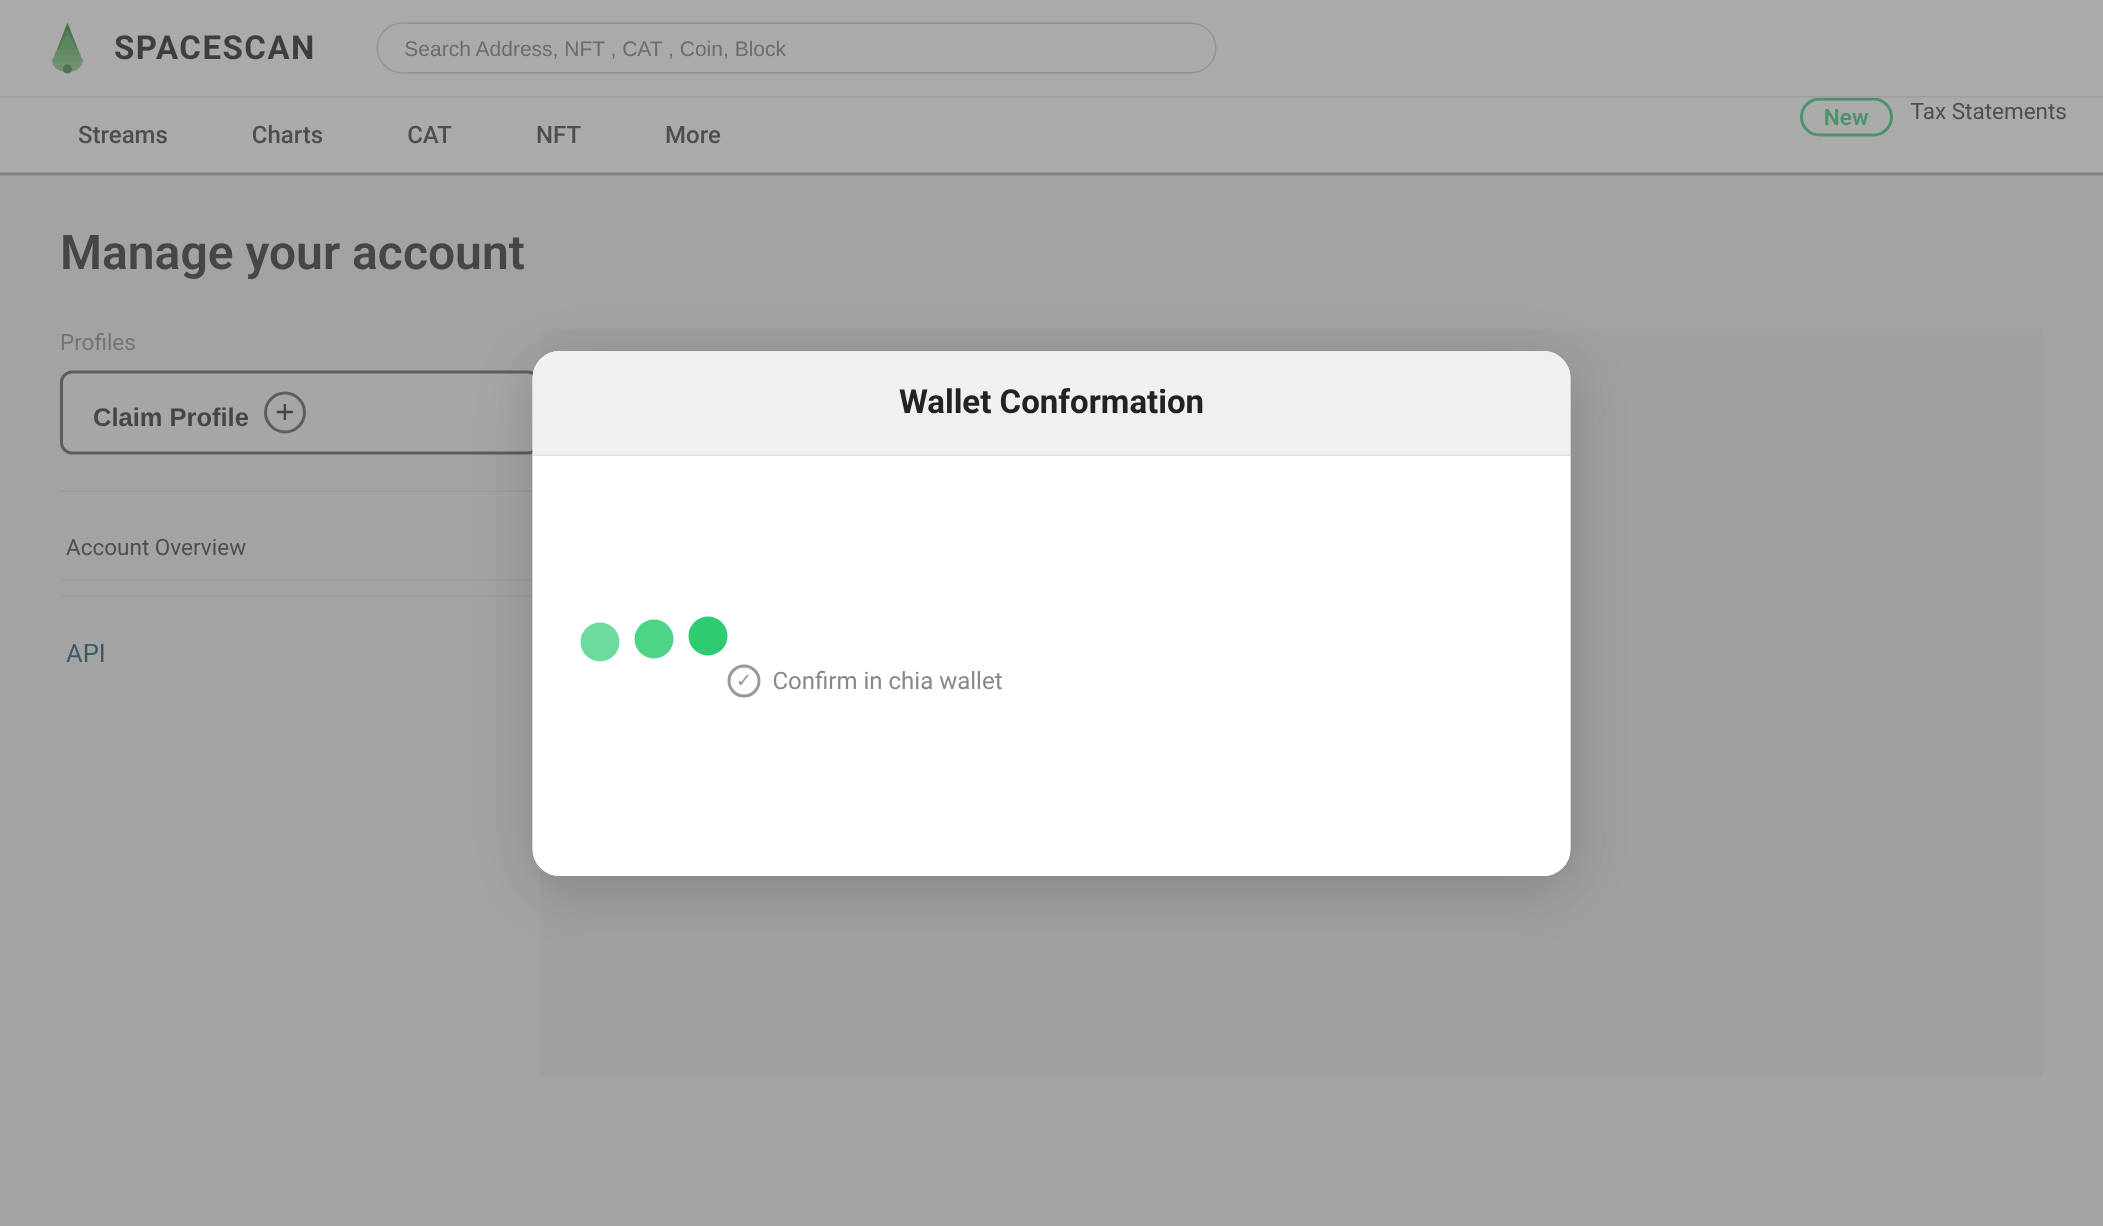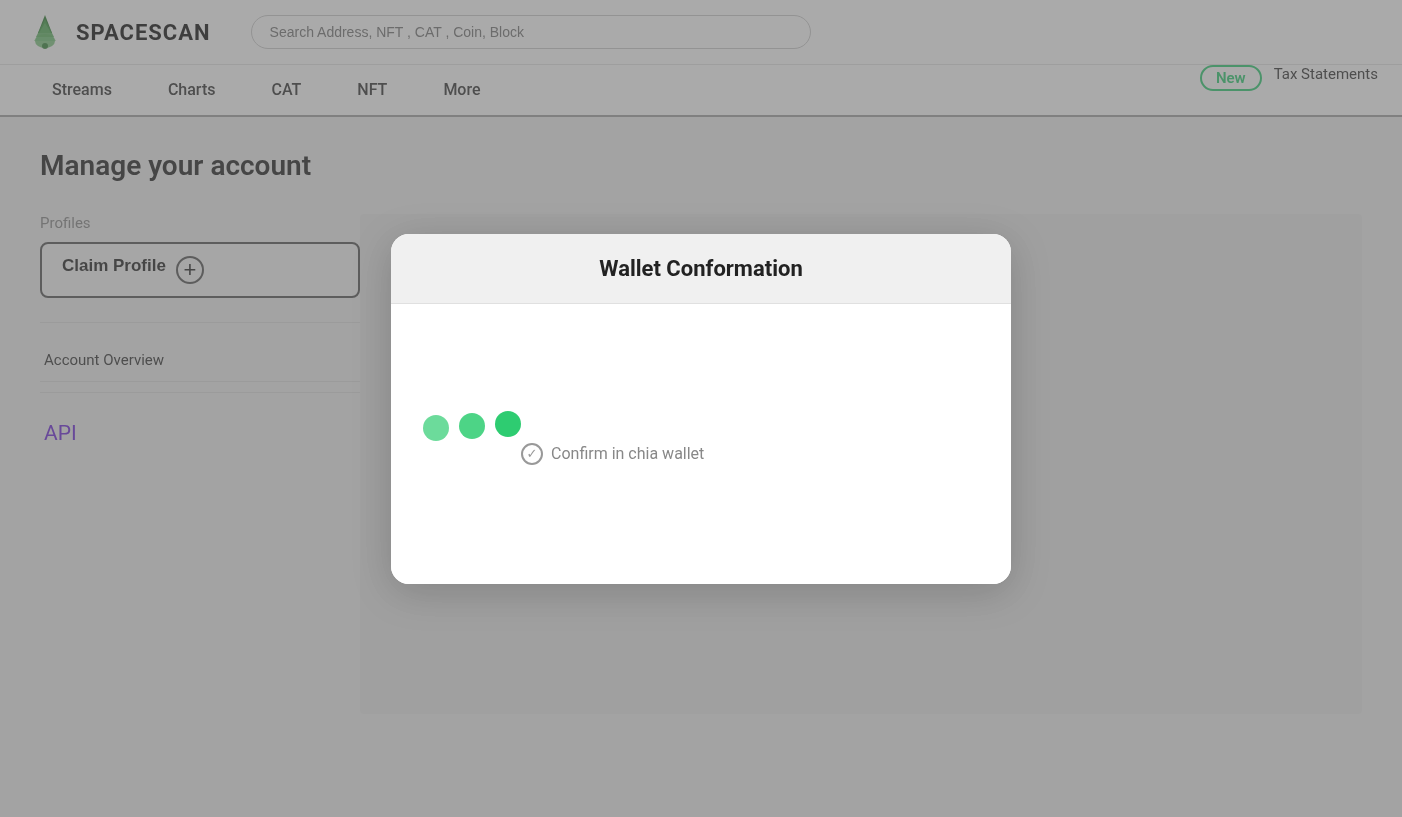--- a/index.html
+++ b/index.html
@@ -84,21 +84,21 @@
       cursor: pointer;
       white-space: nowrap;
     }
 
     
     .page-content {
       padding: 32px 40px;
       position: relative;
     }
     .page-title {
-      font-size: 28px;
+      font-size: 32px;
       font-weight: 600;
       color: #222;
       margin-bottom: 32px;
     }
     .layout {
       display: flex;
       gap: 0;
     }
 
     
@@ -107,21 +107,21 @@
       min-width: 280px;
       flex-shrink: 0;
     }
     .sidebar-section-title {
       font-size: 15px;
       color: #888;
       margin-bottom: 10px;
     }
     .claim-profile-btn {
       display: flex;
-      align-items: flex-start;
+      align-items: flex-end;
       gap: 10px;
       border: 2px solid #555;
       border-radius: 8px;
       padding: 12px 20px;
       font-size: 17px;
       font-weight: 700;
       color: #222;
       cursor: pointer;
       background: #f5f5f5;
       width: 100%;
@@ -147,22 +147,22 @@
     }
     .sidebar-link {
       font-size: 15px;
       color: #333;
       padding: 12px 4px;
       cursor: pointer;
       display: block;
       border-bottom: 1px solid #ddd;
     }
     .sidebar-link-api {
-      font-size: 21px;
-      color: #6d28d9;
+      font-size: 17px;
+      color: #0c4a6e;
       padding: 12px 4px;
       cursor: pointer;
       display: block;
     }
 
     
     .main-content {
       flex: 1;
       padding: 0 32px;
       min-height: 500px;
@@ -208,21 +208,21 @@
       top: 0; left: 0; right: 0; bottom: 0;
       background: rgba(100, 100, 100, 0.55);
       display: flex;
       align-items: center;
       justify-content: center;
       z-index: 100;
     }
     .modal {
       background: #fff;
       border-radius: 18px;
-      width: 620px;
+      width: 692px;
       overflow: hidden;
       box-shadow: 0 8px 40px rgba(0,0,0,0.18);
     }
     .modal-header {
       background: #f0f0f0;
       padding: 22px 32px;
       text-align: center;
       border-bottom: 1px solid #e0e0e0;
     }
     .modal-title {

